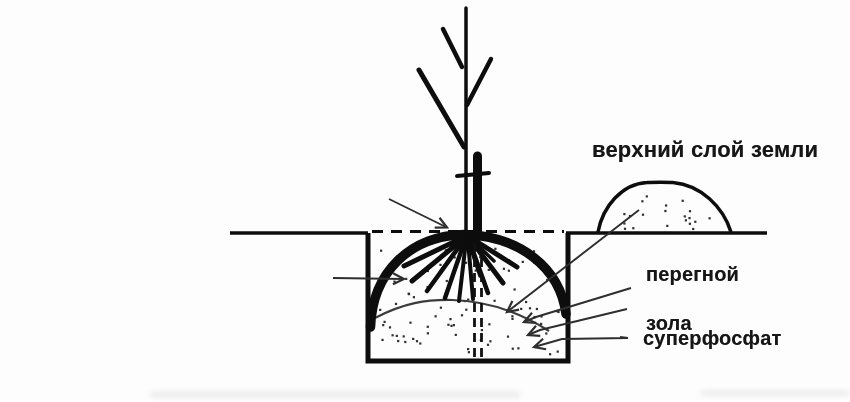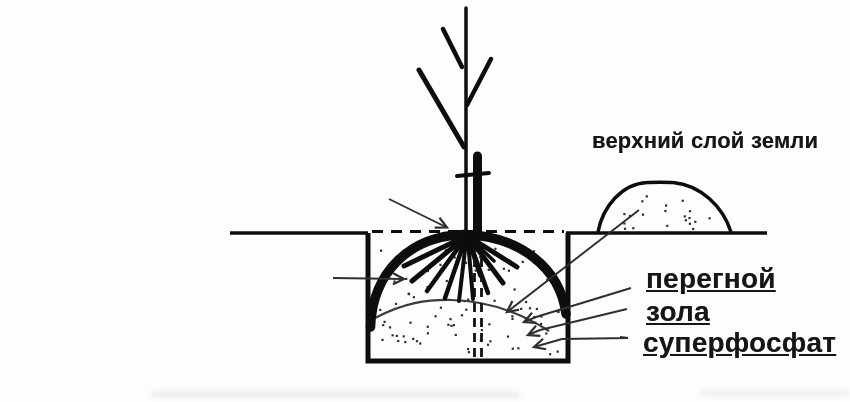--- a/index.html
+++ b/index.html
@@ -19,26 +19,26 @@
   .lbl{
     position:absolute;
     font-weight:700;
     color:#161616;
     white-space:nowrap;
     letter-spacing:0.2px;
     text-shadow:0 0 0.6px rgba(20,20,20,0.55);
     user-select:none;
   }
   .lbl-left{font-size:22px;}
-  .lbl-right{font-size:28px;text-decoration:underline;}
+  .lbl-right{font-size:20px;}
   #root-collar-label{left:182px;top:180px;}
-  #top-soil-label{left:592px;top:128px;text-align:right;}
+  #top-soil-label{left:592px;top:137px;text-align:right;}
   #fresh-soil-label{left:16px;top:282px;}
   #humus-label{left:646px;top:263px;}
-  #ash-label{left:646px;top:296px;}
+  #ash-label{left:646px;top:312px;}
   #superphosphate-label{left:643px;top:327px;}
   .smudge{
     position:absolute;
     background:#b9b9b9;
     opacity:0.22;
     filter:blur(2.5px);
     border-radius:3px;
   }
   #smudge-bottom-left{left:150px;top:391px;width:370px;height:7px;}
   #smudge-bottom-right{left:700px;top:390px;width:150px;height:6px;}

